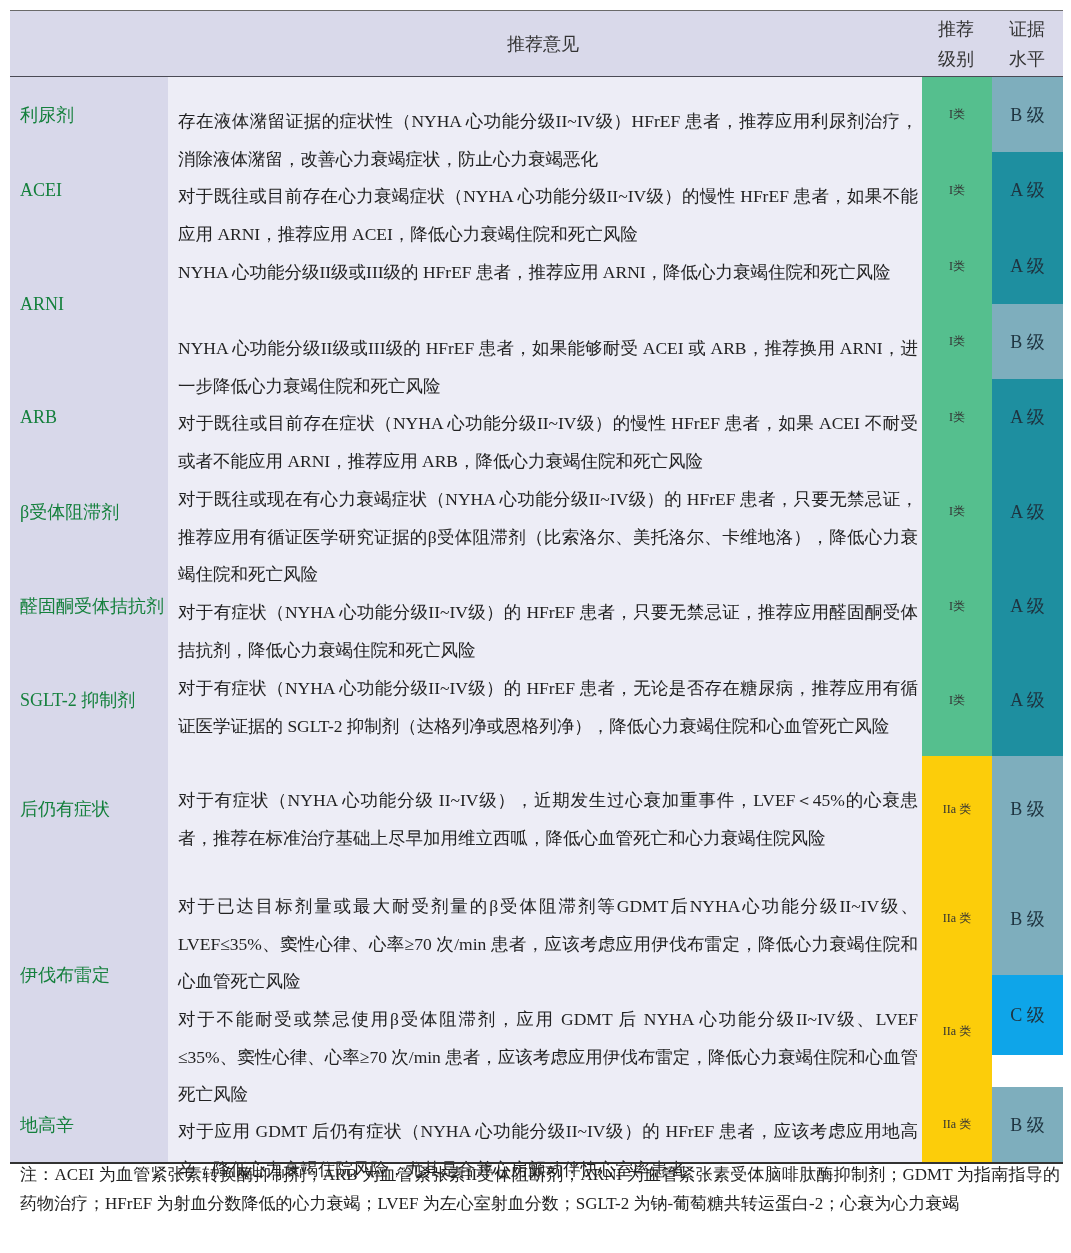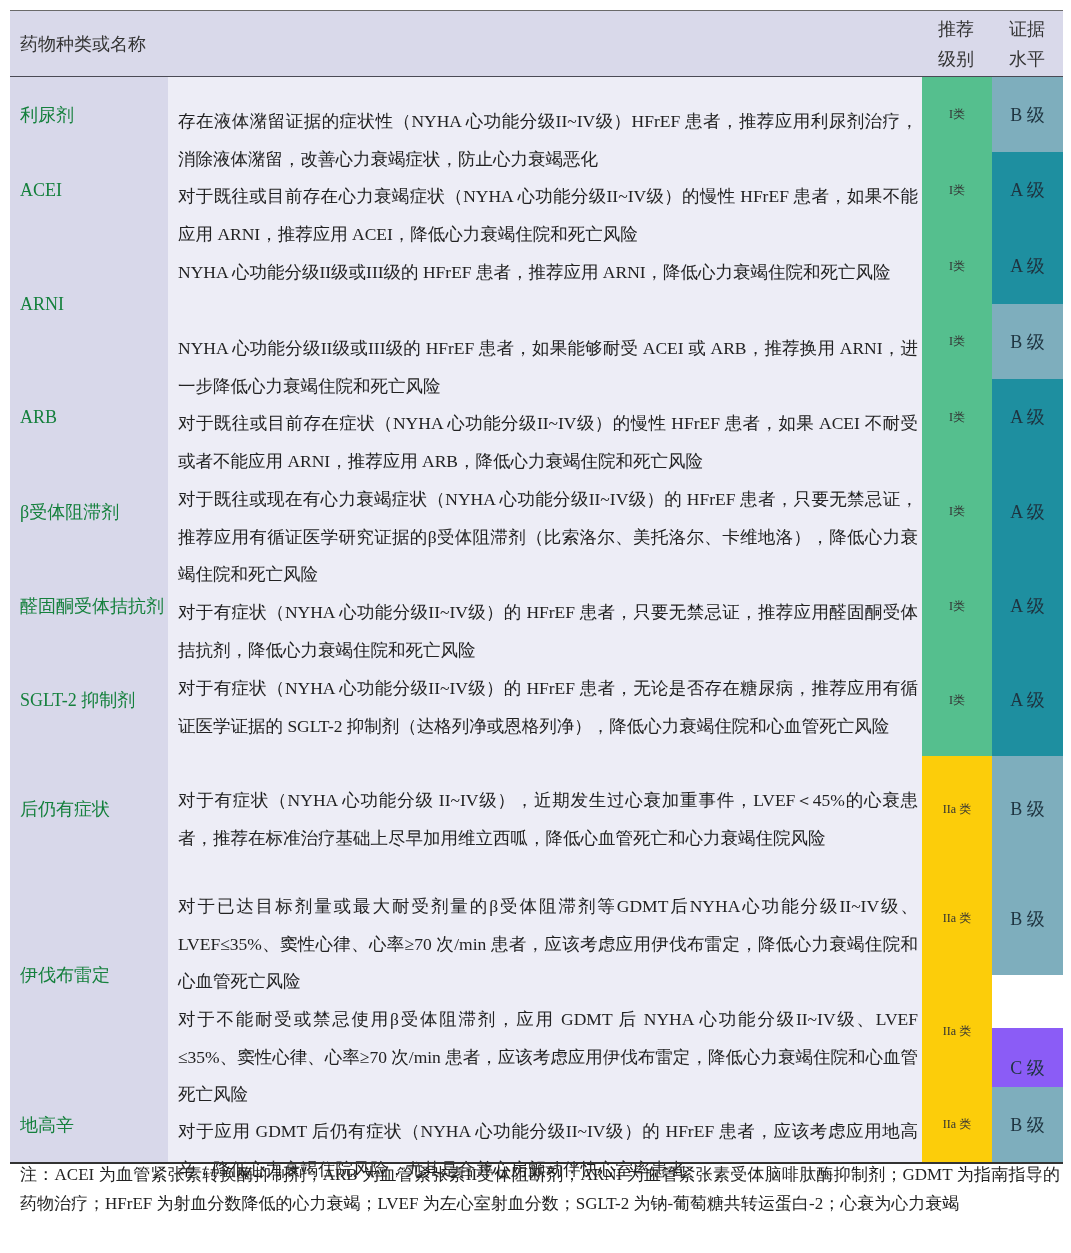--- a/index.html
+++ b/index.html
@@ -25,21 +25,21 @@
          justify-content: center; font-size: 18px; color: #1e3440; }
   .bottomline { position: absolute; left: 0; top: 1152px; width: 1053px; height: 2px; background: #333; }
   .note { position: absolute; left: 20px; top: 1160px; width: 1040px; font-size: 17px; line-height: 29px;
           color: #222; text-align: justify; }
 </style>
 </head>
 <body>
 
 <div class="table">
   <div class="hdr">
-    <div class="c c1">药物种类或名称</div>
+    <div class="c c2">推荐意见</div>
     <div class="c c3">
       <div><span>推荐</span><br><span>级别</span></div>
     </div>
     <div class="c c4">
       <div><span>证据</span><br><span>水平</span></div>
     </div>
   </div>
 
   <div class="namecol"></div>
   <div class="textcol"></div>
@@ -82,21 +82,21 @@
       <div class="cls" style="top: 634px; height: 112px; background: rgb(85, 191, 142);">I类</div>
       <div class="lvl" style="top: 634px; height: 112px; background: rgb(30, 143, 160);">A 级</div>
       <div class="rec" style="top: 746px; height: 106px;">对于有症状（NYHA 心功能分级 II~IV级），近期发生过心衰加重事件，LVEF＜45%的心衰患者，推荐在标准治疗基础上尽早加用维立西呱，降低心血管死亡和心力衰竭住院风险</div>
       <div class="cls" style="top: 746px; height: 106px; background: rgb(252, 205, 10);">IIa 类</div>
       <div class="lvl" style="top: 746px; height: 106px; background: rgb(126, 174, 189);">B 级</div>
       <div class="rec" style="top: 852px; height: 113px;">对于已达目标剂量或最大耐受剂量的β受体阻滞剂等GDMT后NYHA心功能分级II~IV级、LVEF≤35%、窦性心律、心率≥70 次/min 患者，应该考虑应用伊伐布雷定，降低心力衰竭住院和心血管死亡风险</div>
       <div class="cls" style="top: 852px; height: 113px; background: rgb(252, 205, 10);">IIa 类</div>
       <div class="lvl" style="top: 852px; height: 113px; background: rgb(126, 174, 189);">B 级</div>
       <div class="rec" style="top: 965px; height: 112px;">对于不能耐受或禁忌使用β受体阻滞剂，应用 GDMT 后 NYHA 心功能分级II~IV级、LVEF ≤35%、窦性心律、心率≥70 次/min 患者，应该考虑应用伊伐布雷定，降低心力衰竭住院和心血管死亡风险</div>
       <div class="cls" style="top: 965px; height: 112px; background: rgb(252, 205, 10);">IIa 类</div>
-      <div class="lvl" style="top: 1018px; height: 80px; background: #8b5cf6;">C 级</div>
+      <div class="lvl" style="top: 965px; height: 80px; background: #0ea5e9;">C 级</div>
       <div class="rec" style="top: 1077px; height: 75px;">对于应用 GDMT 后仍有症状（NYHA 心功能分级II~IV级）的 HFrEF 患者，应该考虑应用地高辛，降低心力衰竭住院风险，尤其是合并心房颤动伴快心室率患者</div>
       <div class="cls" style="top: 1077px; height: 75px; background: rgb(252, 205, 10);">IIa 类</div>
       <div class="lvl" style="top: 1077px; height: 75px; background: rgb(126, 174, 189);">B 级</div>
     </div>
 
   <div class="bottomline"></div>
 </div>
 
 <div class="note">注：ACEI 为血管紧张素转换酶抑制剂；ARB 为血管紧张素II受体阻断剂；ARNI 为血管紧张素受体脑啡肽酶抑制剂；GDMT 为指南指导的药物治疗；HFrEF 为射血分数降低的心力衰竭；LVEF 为左心室射血分数；SGLT-2 为钠-葡萄糖共转运蛋白-2；心衰为心力衰竭</div>
 

